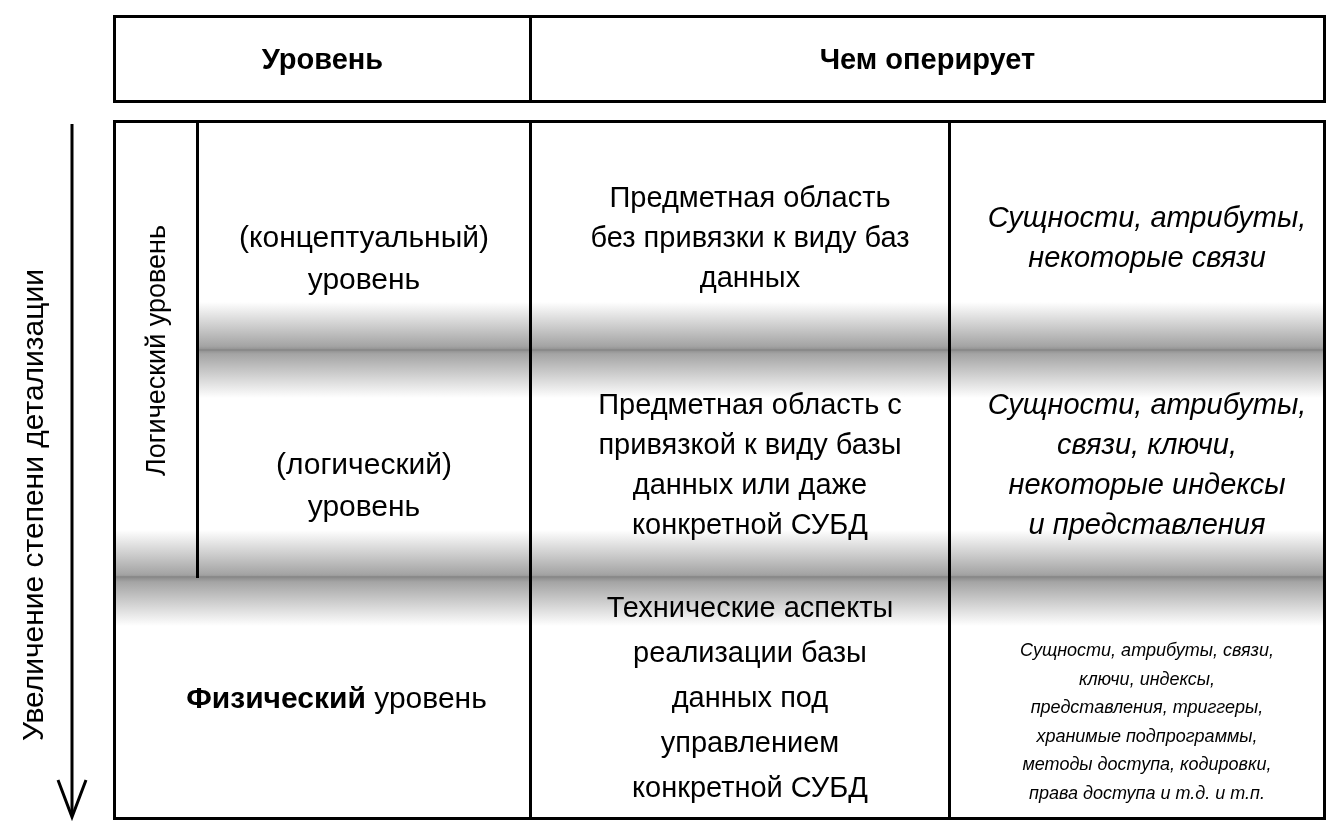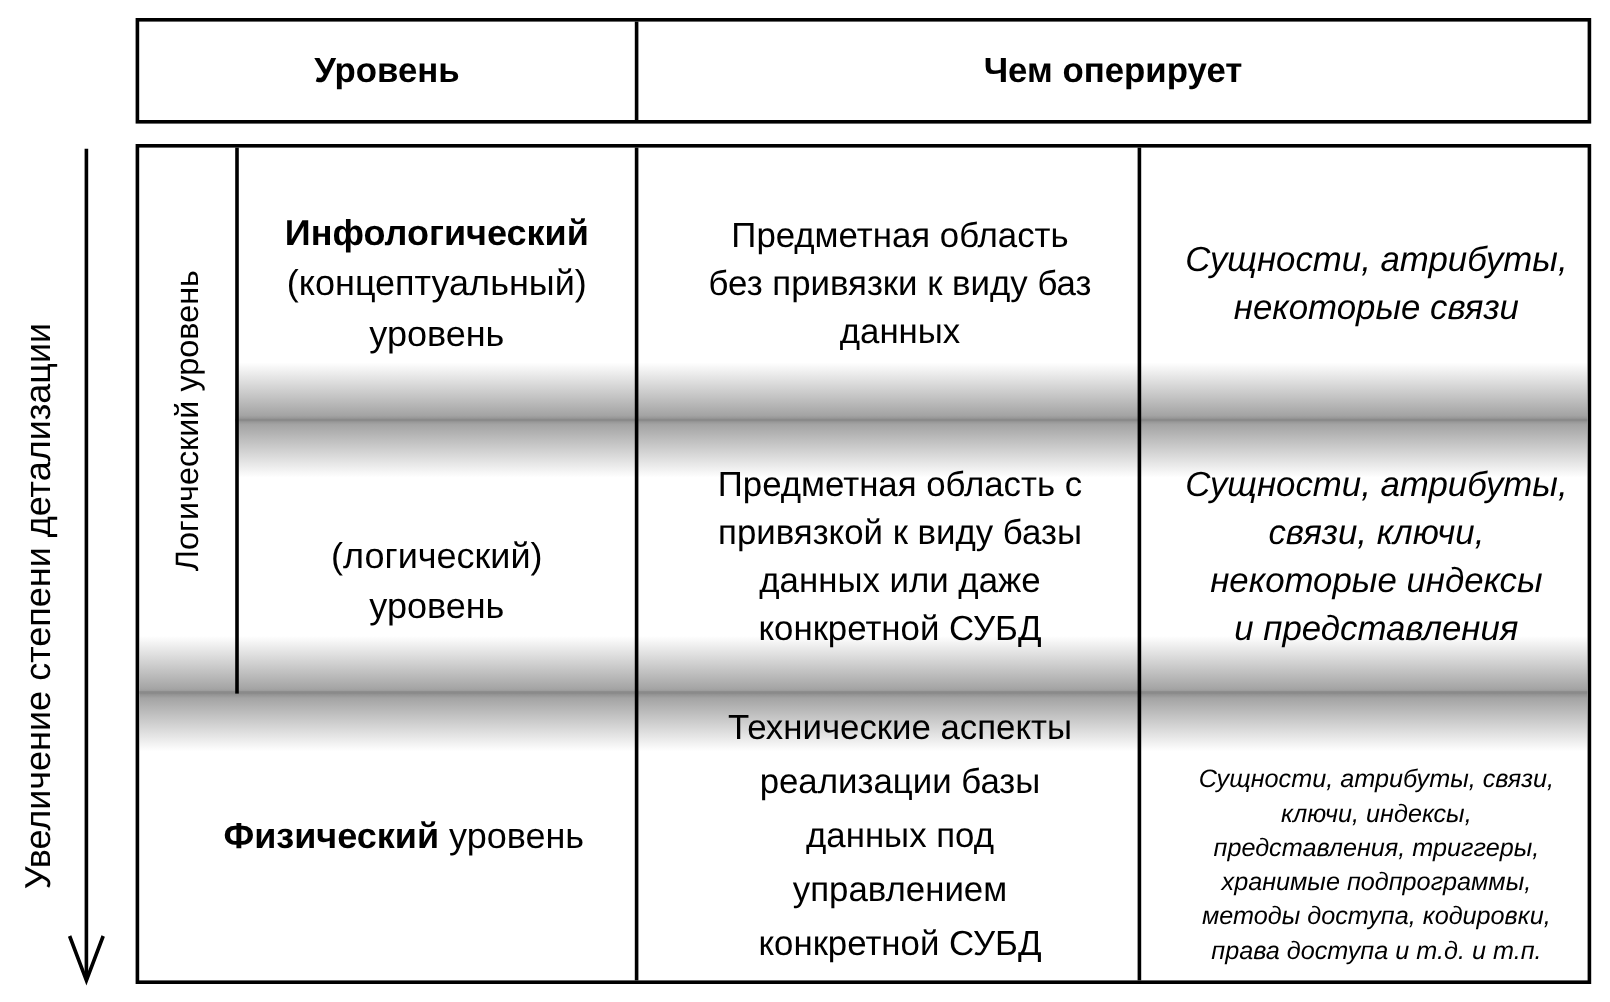--- a/index.html
+++ b/index.html
@@ -106,21 +106,21 @@
     z-index: 3;
     box-sizing: border-box;
   }
   .txt {
     white-space: pre-line;
     font-size: 29px;
     line-height: 40px;
   }
   .level .txt { font-size: 30px; line-height: 42px; }
   .level b { font-weight: bold; }
-  .small .txt { font-size: 21px; line-height: 28.5px; margin-top: 48px; }
+  .small .txt { font-size: 18px; line-height: 28.5px; margin-top: 48px; }
   .tall .txt { line-height: 45px; }
 
   .vcell .txt {
     writing-mode: vertical-rl;
     transform: rotate(180deg);
     font-size: 27px;
     line-height: 1;
     white-space: nowrap;
   }
 
@@ -163,21 +163,21 @@
 
     <div class="vdiv vd-sub"></div>
     <div class="vdiv vd-1"></div>
     <div class="vdiv vd-2"></div>
 
     <div class="cell vcell c-vlabel">
       <div class="txt">Логический уровень</div>
     </div>
 
     <div class="cell level r1 c1">
-      <div class="txt"><b>Инфологический</b><span>
+      <div class="txt"><span>
 (концептуальный)
 уровень</span></div>
     </div>
     <div class="cell r1 c2">
       <div class="txt">Предметная область
 без привязки к виду баз
 данных</div>
     </div>
     <div class="cell r1 c3">
       <div class="txt">Сущности, атрибуты,

